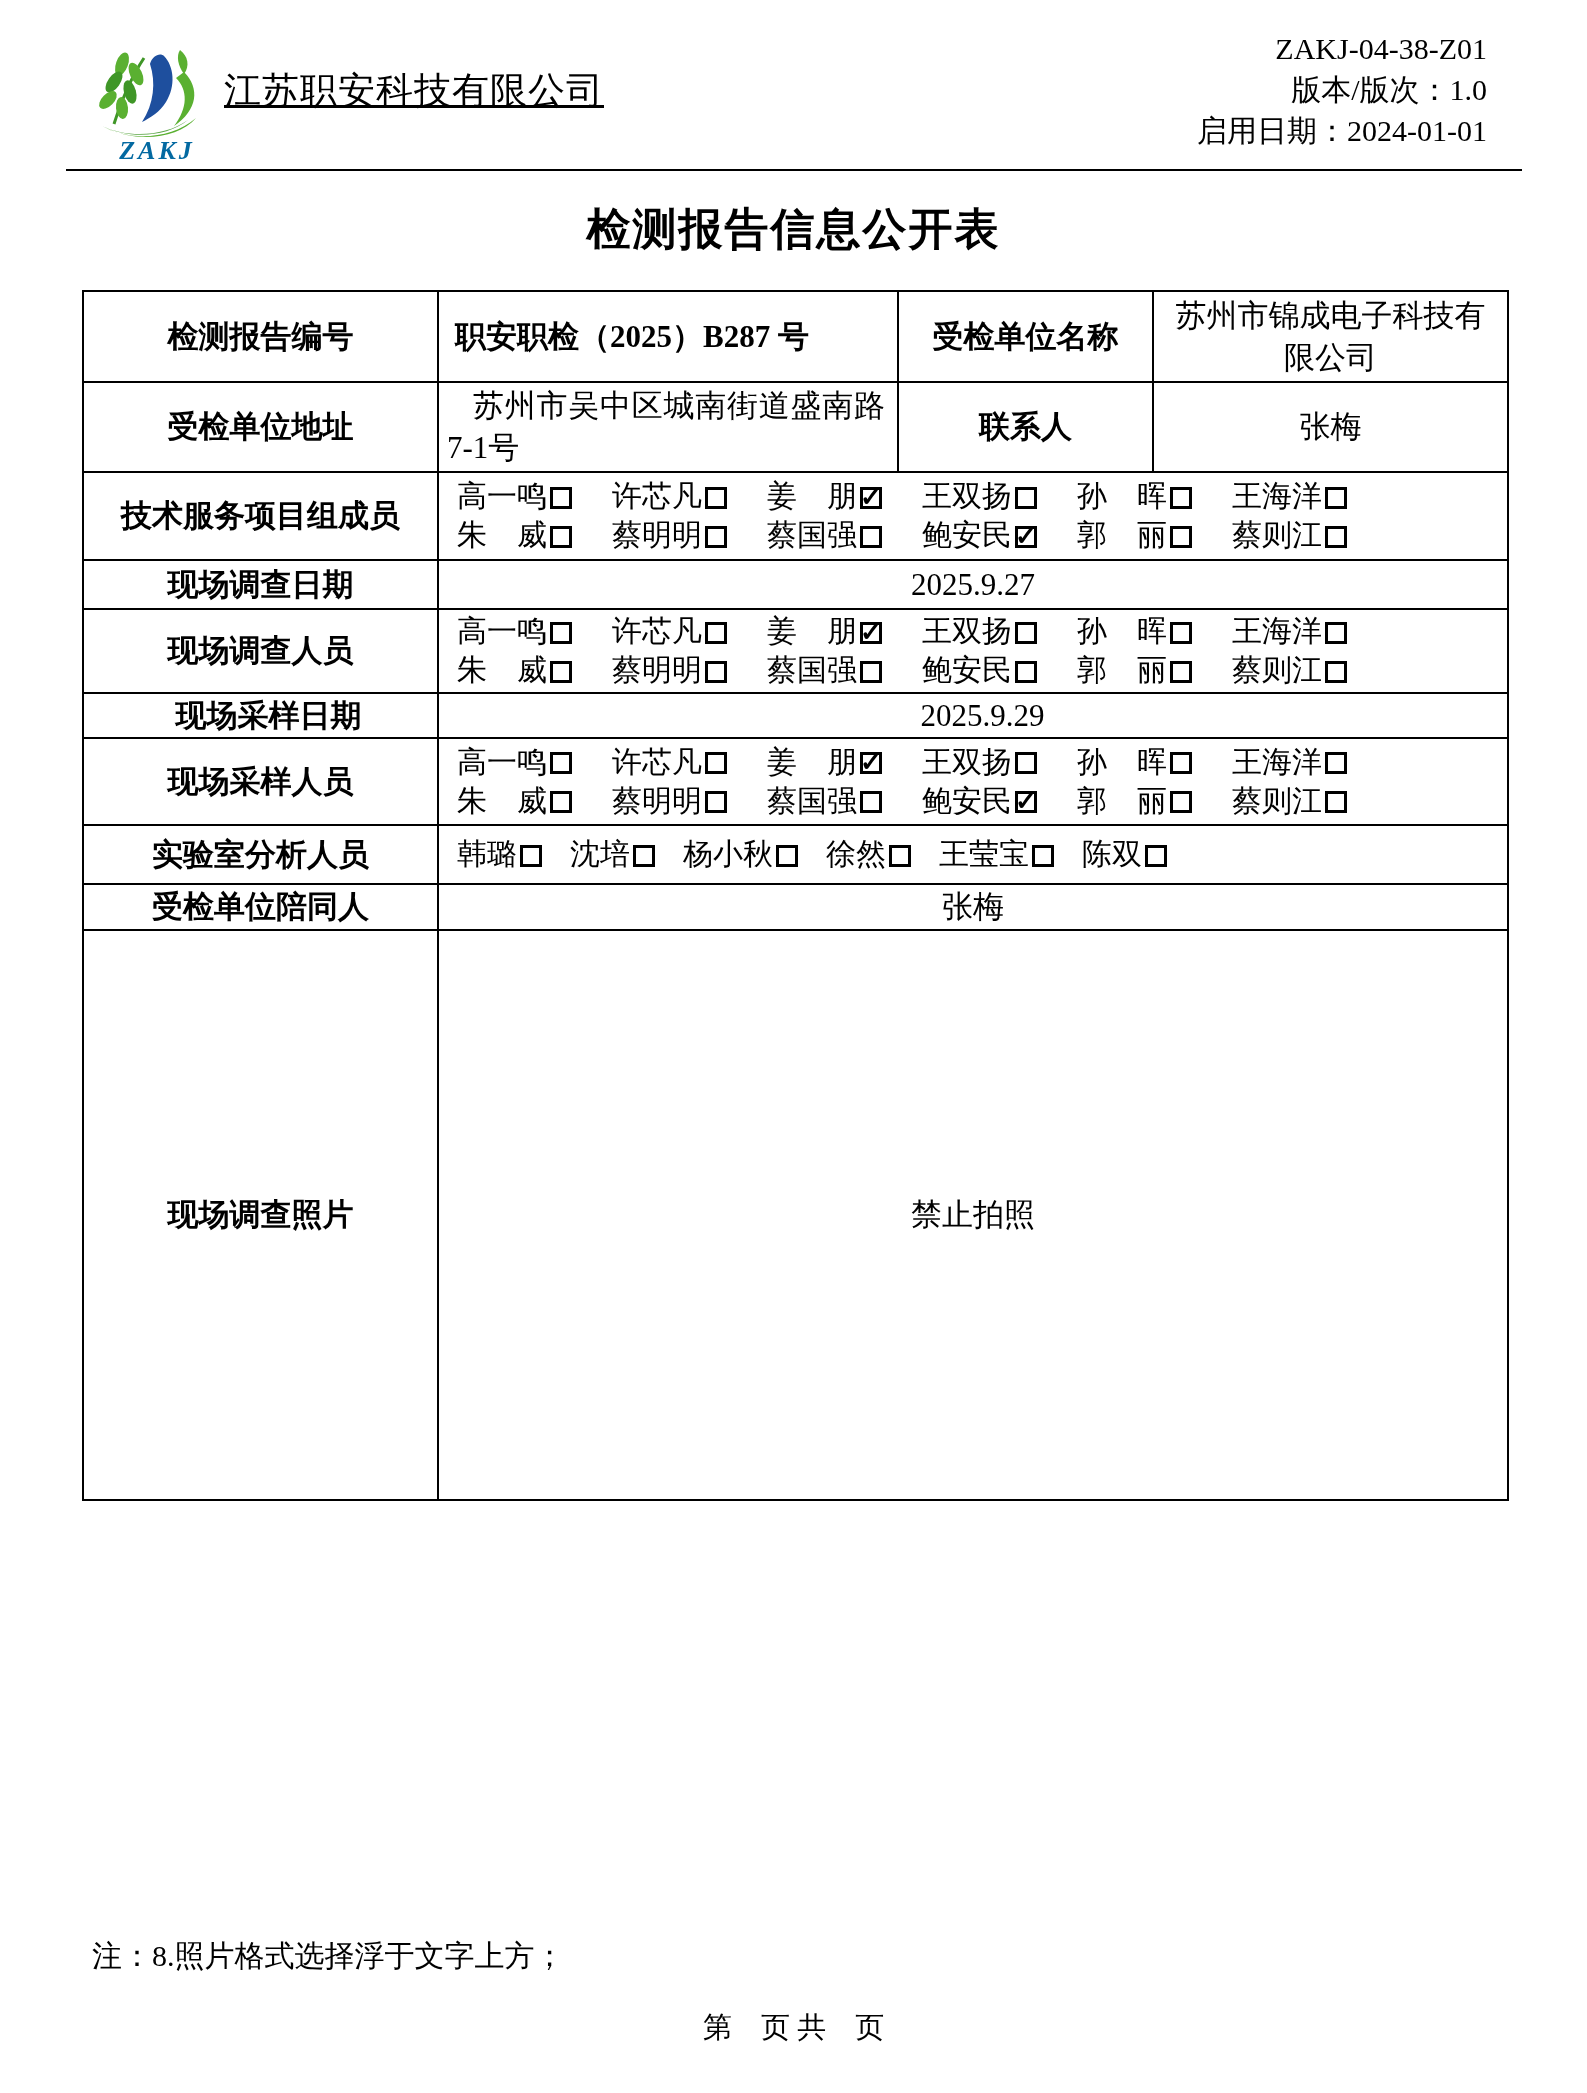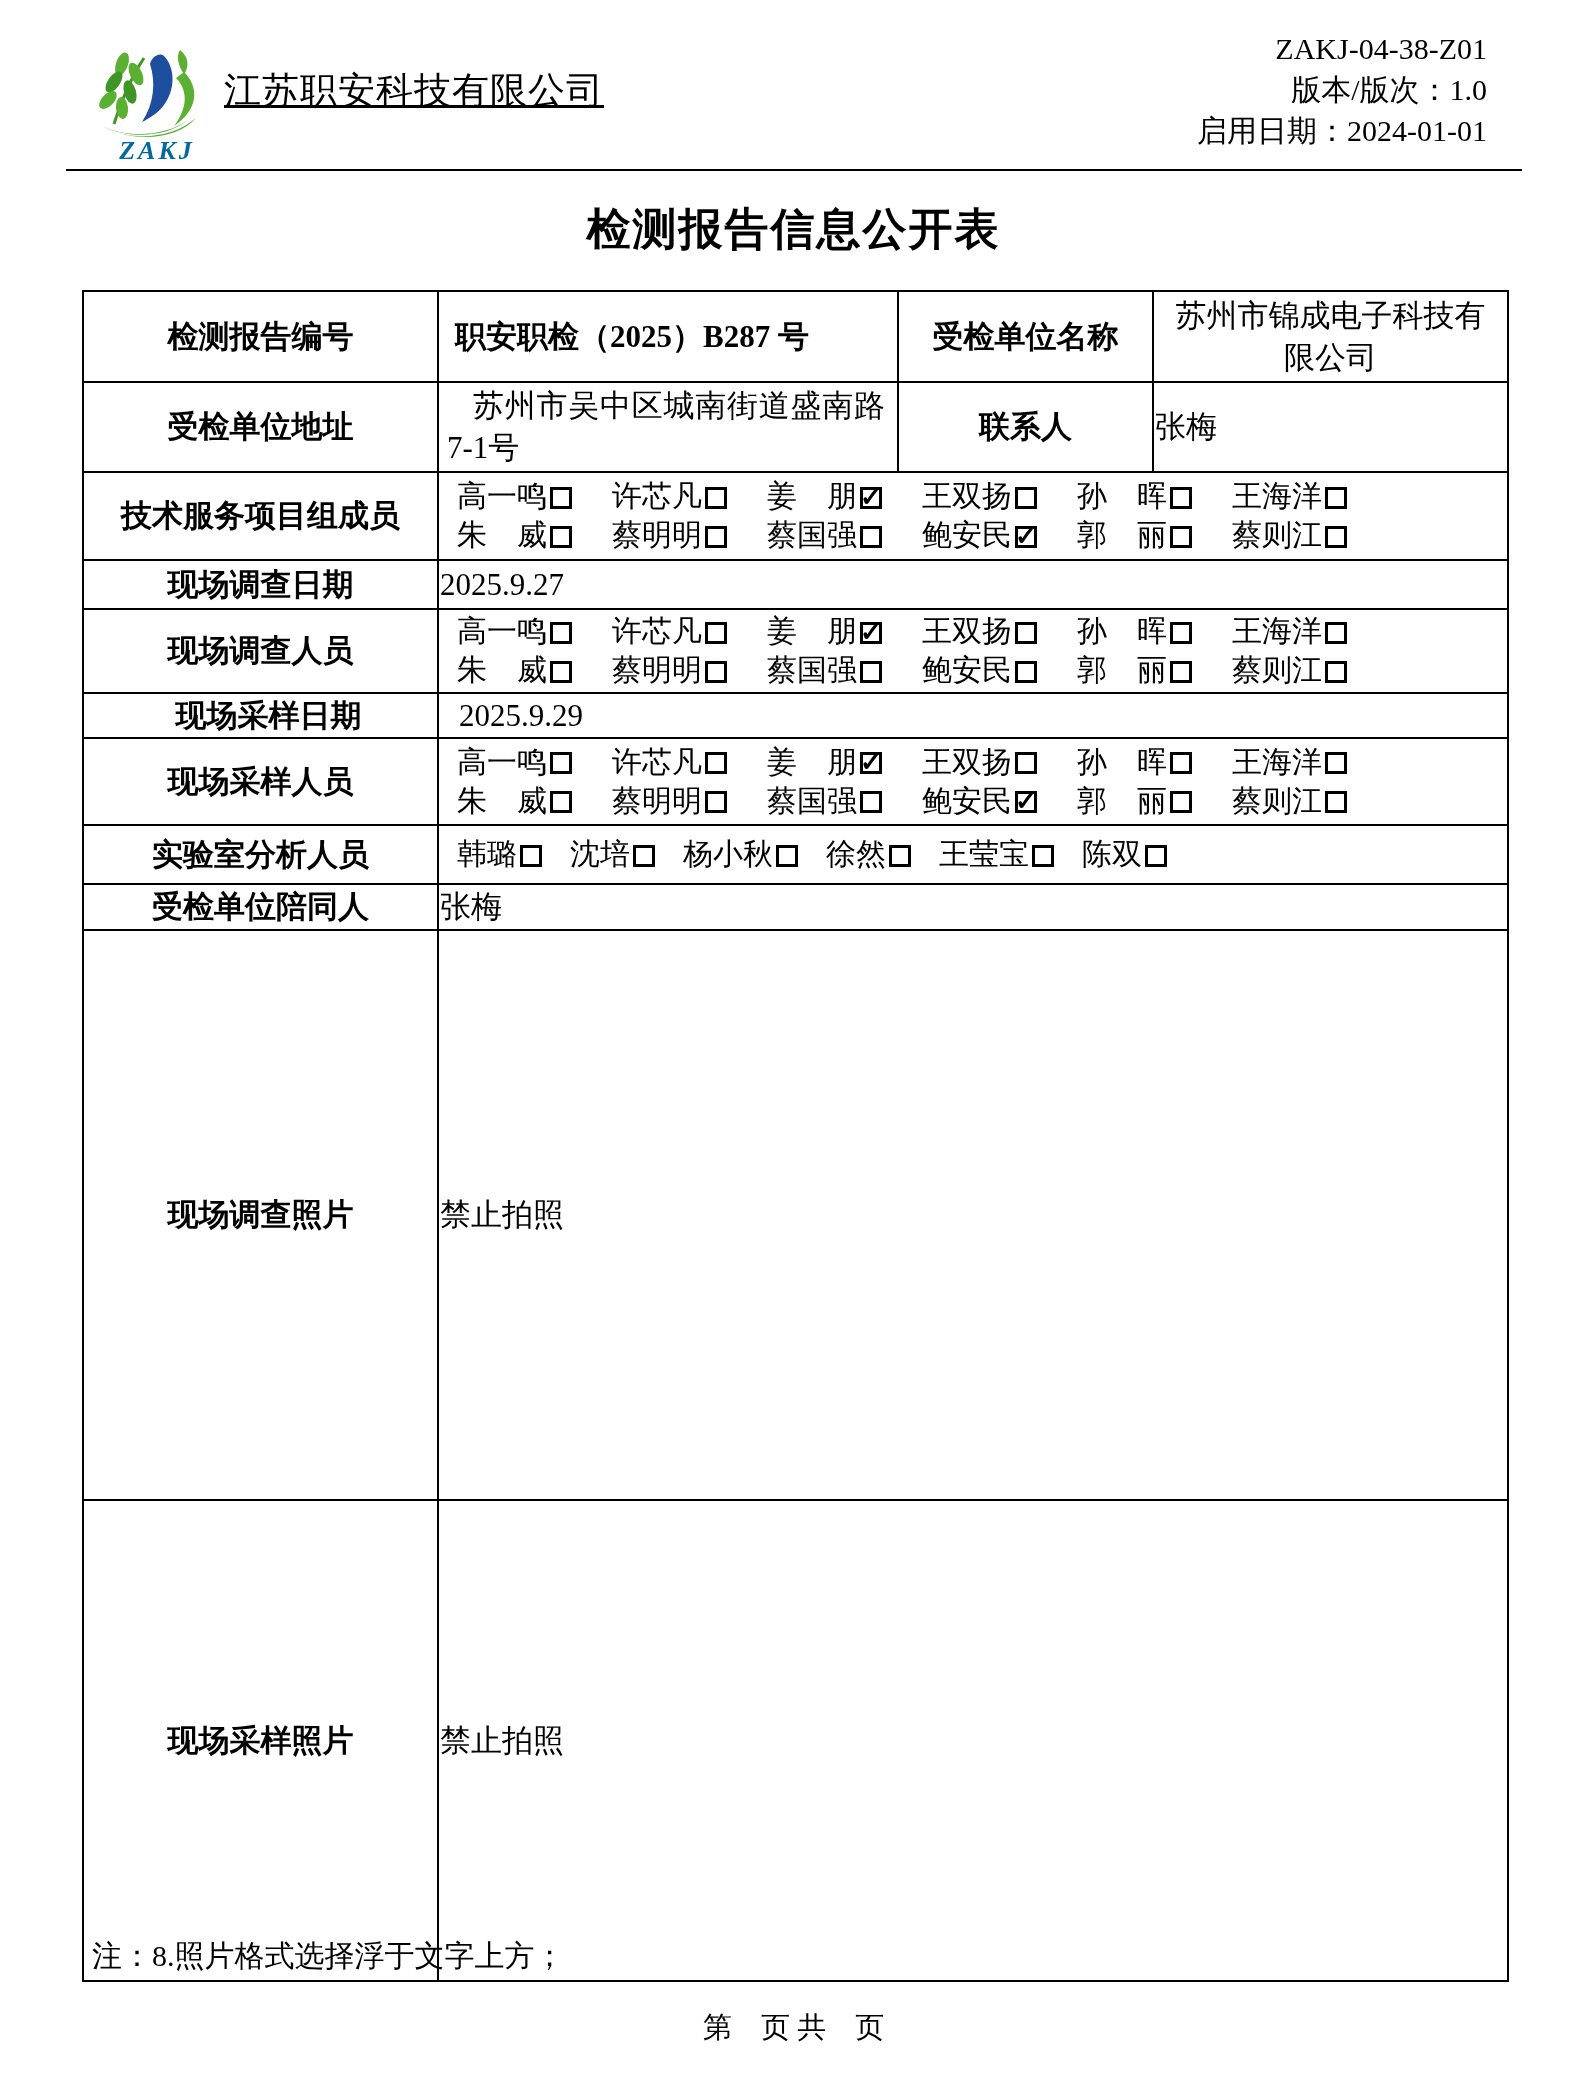--- a/index.html
+++ b/index.html
@@ -34,21 +34,21 @@
     position:absolute;left:82px;top:290px;
     border-collapse:collapse;table-layout:fixed;width:1425px;
     font-size:31px;
   }
   .main-table td{
     border:2px solid #000;vertical-align:middle;
     overflow:hidden;
   }
   td.lbl{font-weight:bold;text-align:center;padding:0 4px;line-height:40px;}
   td.val-left{padding:0 20px 0 16px;font-weight:bold;}
-  td.center{text-align:left;}
+  td.center{text-align:center;}
   td.addr{text-align:justify;text-indent:26px;padding:2px 12px 2px 8px;line-height:42px;}
   td.wrapcenter{text-align:center;padding:2px 21px;line-height:42px;}
   tr.h1 td{height:85px;}  tr.h2 td{height:83px;}  tr.h3 td{height:82px;}
   tr.h4 td{height:45px;}  tr.h5 td{height:78px;}  tr.h6 td{height:41px;padding-left:20px;}
   tr.h7 td{height:81px;}  tr.h8 td{height:53px;}  tr.h9 td{height:38px;}
   tr.h10 td{height:566px;} tr.h11 td{height:477px;}
   
   td.names-cell{padding:2px 4px 2px 0;}
   .names-line{
     display:flex;align-items:center;padding-left:18px;height:39px;
@@ -349,21 +349,17 @@
   <tr class="h9">
     <td class="lbl">受检单位陪同人</td>
     <td class="center" colspan="3">张梅</td>
   </tr>
 
   <tr class="h10">
     <td class="lbl">现场调查照片</td>
     <td class="center" colspan="3">禁止拍照</td>
   </tr>
 
-  <tr class="h11">
-    <td class="lbl">现场采样照片</td>
-    <td class="center" colspan="3">禁止拍照</td>
-  </tr>
 </tbody>
   </table>
 
 <div class="note-line">注：8.照片格式选择浮于文字上方；</div>
 <div class="page-footer">第　页 共　页</div>
 
 </body></html>

